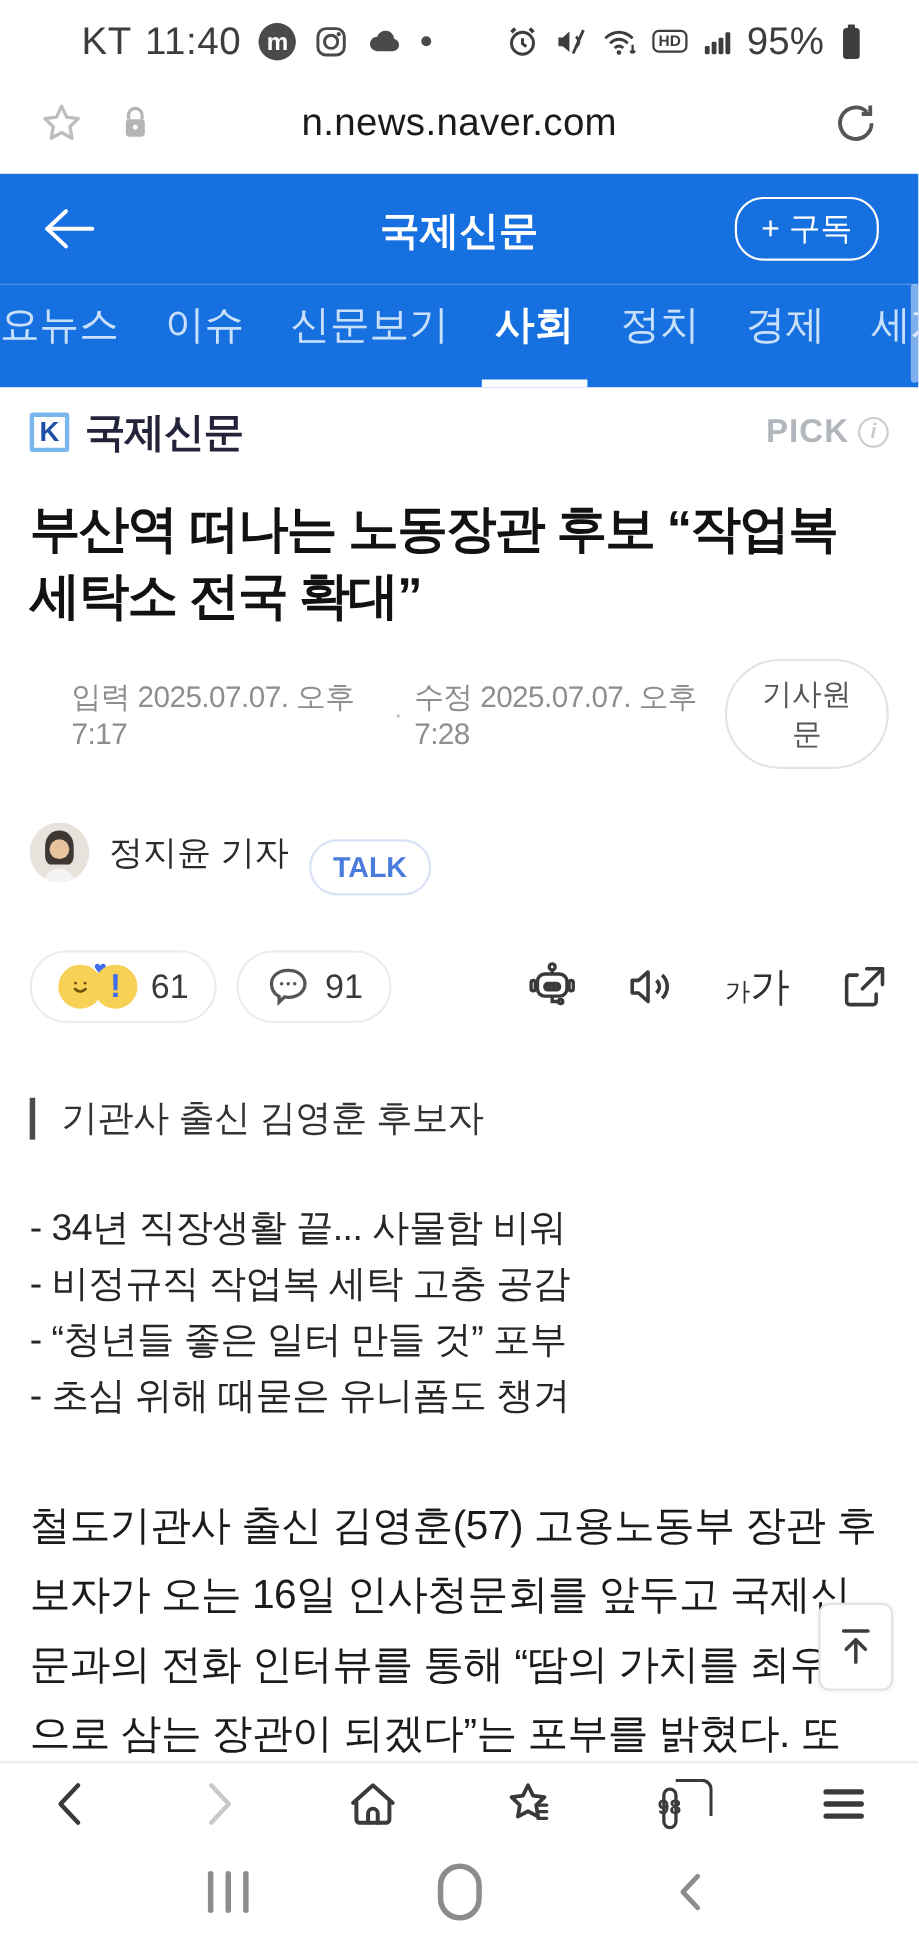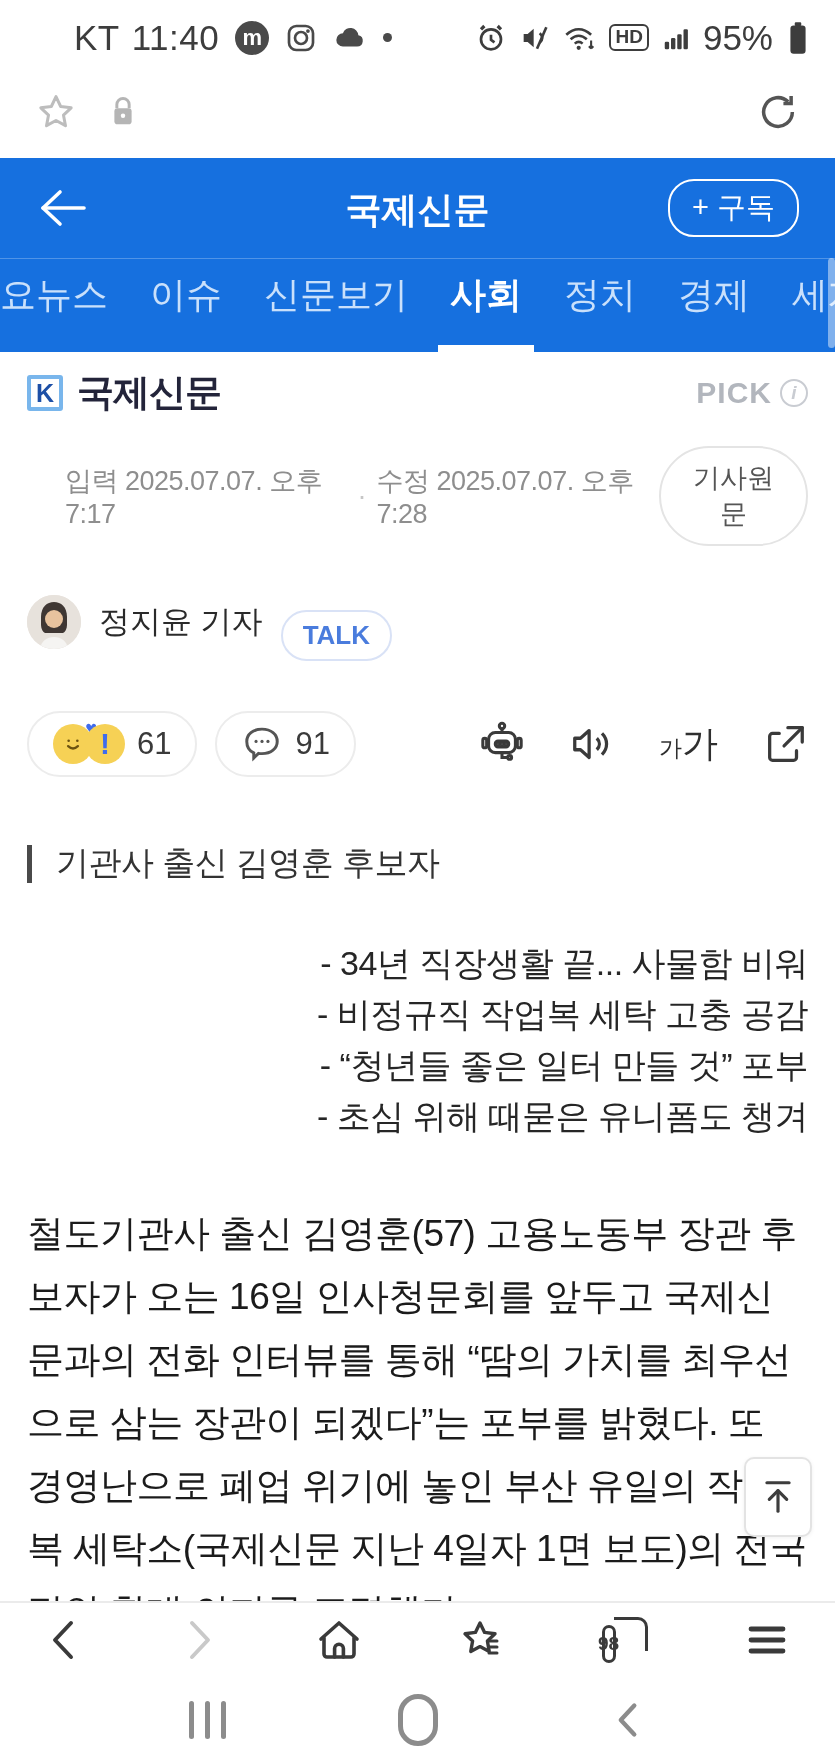--- a/index.html
+++ b/index.html
@@ -6,30 +6,30 @@
   html,body { width:835px; height:1763px; }
   body {
     font-family:"Liberation Sans", sans-serif;
     background:#ffffff; color:#222; position:relative; overflow:hidden;
   }
   svg { display:block; }
 
   
   .status-bar {
     height:75px; display:flex; align-items:center;
-    padding:0 24px 0 74px; color:#3d3d3d; font-size:35px;
+    padding:0 48px 0 74px; color:#3d3d3d; font-size:35px;
   }
   .sb-left { display:flex; align-items:center; gap:16px; }
   .sb-carrier-time { display:flex; gap:12px; letter-spacing:0.5px; }
   .sb-right { margin-left:auto; display:flex; align-items:center; gap:12px; }
   .sb-icon { display:flex; align-items:center; }
   .masto { width:34px; height:34px; border-radius:50%; background:#4a4a4a;
     color:#fff; font-size:22px; font-weight:bold; display:flex; align-items:center; justify-content:center; }
   .sb-dot { width:9px; height:9px; border-radius:50%; background:#4a4a4a; }
-  .hd-badge { border:2.5px solid #3d3d3d; border-radius:6px; font-size:19px; font-weight:bold;
+  .hd-badge { border:2.5px solid #3d3d3d; border-radius:6px; font-size:14px; font-weight:bold;
     padding:1px 4px; line-height:1.1; }
   .sb-batt-label { font-size:35px; }
 
   
   .url-bar { height:83px; display:flex; align-items:center; padding:0 36px 10px 36px; }
   .url-text { position:absolute; left:0; right:0; text-align:center; font-size:35px; color:#1b1b1b; letter-spacing:0.3px; }
   .url-bar { position:relative; }
   .url-left { display:flex; align-items:center; gap:34px; z-index:1; }
   .url-right { margin-left:auto; z-index:1; }
 
@@ -90,21 +90,21 @@
   .emoji .excl { color:#3f6ced; font-size:30px; font-weight:bold; line-height:1; }
   .tools { margin-left:auto; display:flex; align-items:center; gap:44px; }
   .font-size-ctl { display:flex; align-items:baseline; color:#2f2f2f; }
   .font-size-ctl .small { font-size:23px; }
   .font-size-ctl .large { font-size:36px; }
 
   .subheading-row { margin-top:64px; display:flex; align-items:center; }
   .subhead-bar { width:5px; height:38px; background:#4a4a4a; margin-right:24px; }
   .subheading { font-size:33px; color:#333; letter-spacing:-0.5px; }
 
-  .bullets { margin-top:52px;text-align:right; }
+  .bullets { margin-top:52px; }
   .bullet { font-size:34px; color:#262626; line-height:51px; letter-spacing:-0.5px; }
 
   .body-text { margin-top:60px; font-size:37px; color:#1b1b1b; line-height:63px;
     letter-spacing:-0.5px; word-break:break-all; }
 
   
   .scroll-top { position:absolute; left:744px; top:1457px; width:68px; height:80px;
     background:#fff; border:2px solid #e3e3e3; border-radius:10px;
     display:flex; align-items:center; justify-content:center; box-shadow:0 1px 4px rgba(0,0,0,0.06); }
 
@@ -203,20 +203,21 @@
       </svg>
     </span>
     <span>
       <svg width="26" height="32" viewBox="0 0 20 26" fill="#b5b5b5">
         <path d="M5 10V7a5 5 0 0 1 10 0v3" fill="none" stroke="#b5b5b5" stroke-width="2.4"></path>
         <rect x="3" y="10" width="14" height="13" rx="2.5"></rect>
           <circle cx="10" cy="16" r="1.8" fill="#fff"></circle>
       </svg>
     </span>
   </div>
+  <div class="url-text">n.news.naver.com</div>
   <div class="url-right">
     <span>
       <svg width="42" height="42" viewBox="0 0 24 24" fill="none" stroke="#555" stroke-width="2">
         <path d="M20.2 12a8.2 8.2 0 1 1-2.4-5.8"></path>
           <path d="M19.5 2.8v4.4h-4.4"></path>
       </svg>
     </span>
   </div>
 </div>
 
@@ -270,20 +271,21 @@
       </span>
     <span class="press-wordmark">국제신문</span>
     <span class="pick-wrap">
       <span class="pick-label">PICK</span>
       <span class="info-circle">
           <span>i</span>
         </span>
     </span>
   </div>
 
+  <h1 class="article-title">부산역 떠나는 노동장관 후보 “작업복 세탁소 전국 확대”</h1>
 
   <div class="dates-row">
     <span class="date-text">입력 2025.07.07. 오후 7:17</span>
     <span class="date-sep">·</span>
     <span class="date-text">수정 2025.07.07. 오후 7:28</span>
     <button class="orig-btn"><span>기사원문</span></button>
   </div>
 
   <div class="reporter-row">
     <span class="avatar">

